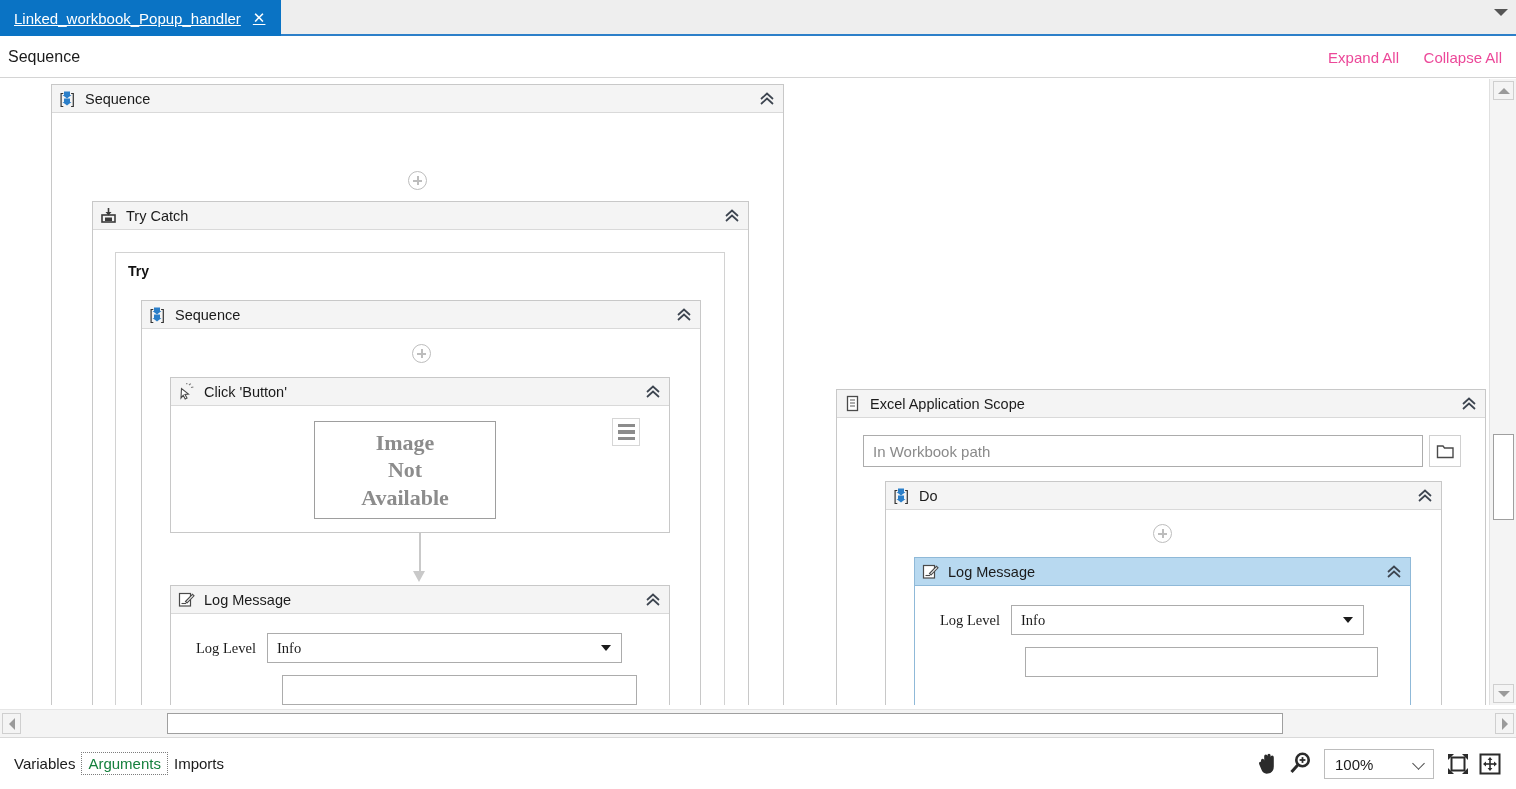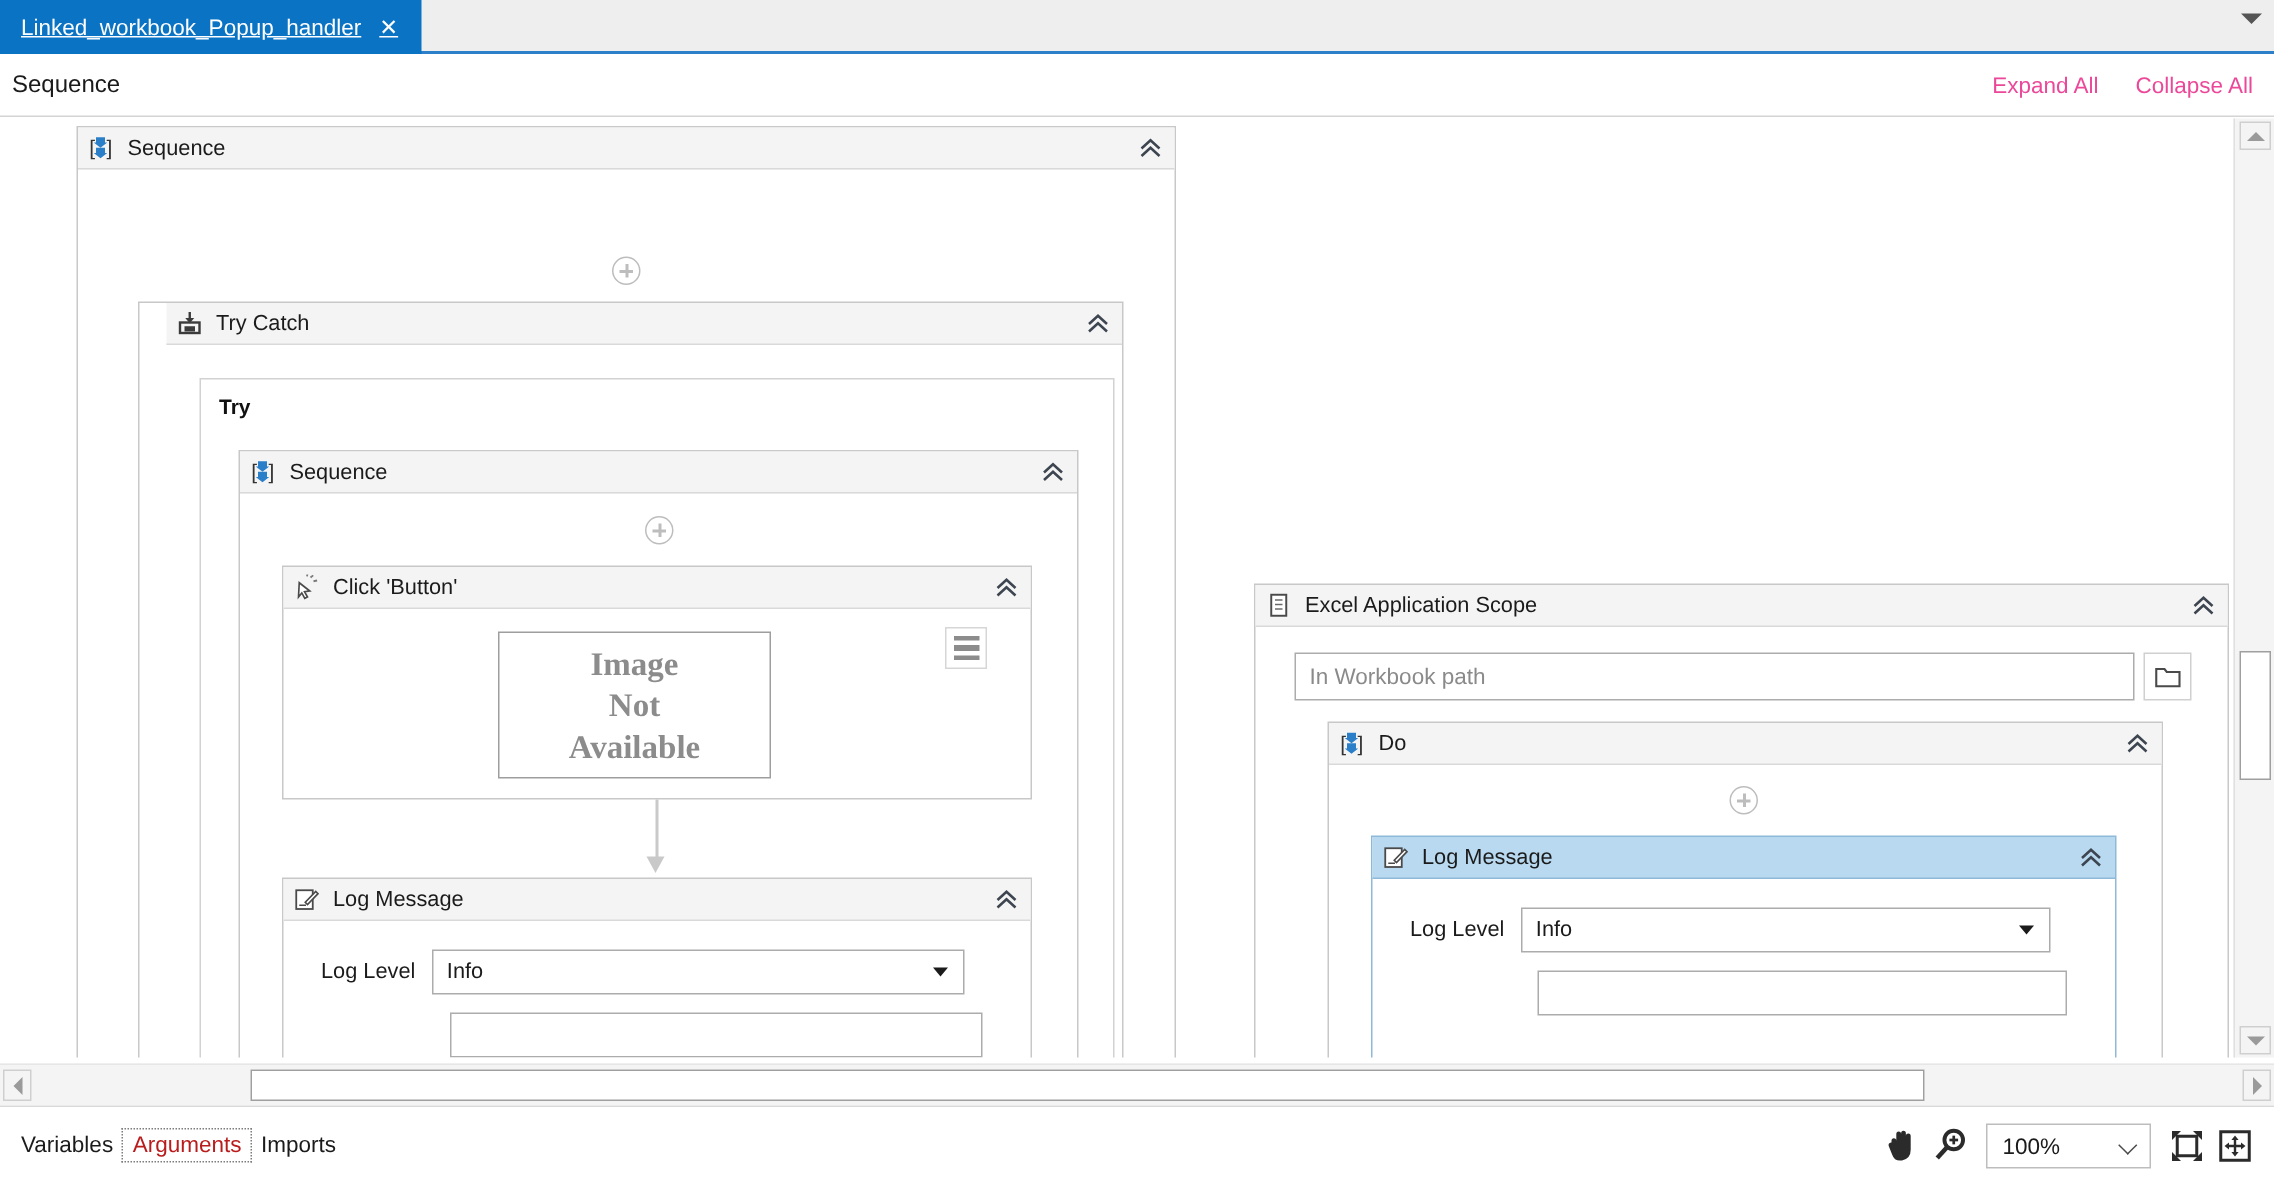--- a/index.html
+++ b/index.html
@@ -118,21 +118,21 @@
     background: #c9c9c9;
   }
   .conn .head {
     position: absolute; left: 0; width: 0; height: 0;
     border-left: 6.5px solid transparent;
     border-right: 6.5px solid transparent;
     border-top: 11px solid #c9c9c9;
   }
 
   
-  .fieldrow { position: absolute; display: flex; align-items: center; }
+  .fieldrow { position: absolute; display: flex; align-items: center; font-family: Liberation Serif, serif; }
   .fieldlabel { font-size: 14.5px; color: #1b1b1b; margin-right: 11px; }
   .combo {
     position: relative;
     border: 1px solid #acacac;
     background: #ffffff;
     height: 30px;
     display: flex; align-items: center;
     padding-left: 9px;
     font-size: 14.5px; color: #1b1b1b;
   }
@@ -231,21 +231,21 @@
     position: absolute; left: 0; bottom: 0;
     width: 1516px; height: 52px;
     background: #ffffff;
     border-top: 1px solid #d9d9d9;
   }
   .stabs { position: absolute; left: 8px; top: 14px; display: flex; align-items: center; }
   .stab {
     font-size: 15px; color: #1b1b1b;
     padding: 2px 6px; cursor: pointer;
   }
-  .stab.active { color: #b91c1c; border: 1px dotted #7d7d7d; }
+  .stab.active { color: #15803d; border: 1px dotted #7d7d7d; }
   .zoomgroup { position: absolute; right: 10px; top: 10px; display: flex; align-items: center; }
   .zbtn {
     width: 32px; height: 32px;
     display: flex; align-items: center; justify-content: center;
     cursor: pointer;
   }
   .zcombo {
     position: relative;
     width: 110px; height: 30px;
     border: 1px solid #bdbdbd;
@@ -298,21 +298,21 @@
           <polyline points="2,8 8,2.5 14,8" fill="none" stroke="#3d4550" stroke-width="1.7"></polyline>
           <polyline points="2,13 8,7.5 14,13" fill="none" stroke="#3d4550" stroke-width="1.7"></polyline>
         </svg>
       </span>
     </div>
 
     <div class="act-body">
 
       <div class="plus" style="left:356px; top:58px;"></div>
 
-      <div class="act" style="left:40px; top:88px; width:657px; height:552px;padding-left:18px;">
+      <div class="act" style="left:40px; top:88px; width:657px; height:552px;">
         <div class="act-head">
           <span class="ico">
             <svg width="17" height="17" viewBox="0 0 17 17">
               <rect x="2" y="8" width="13" height="7" fill="none" stroke="#3b3b3b" stroke-width="1.6"></rect>
               <rect x="5" y="10.5" width="7" height="3.5" fill="#3b3b3b"></rect>
               <line x1="8.5" y1="1" x2="8.5" y2="6.5" stroke="#3b3b3b" stroke-width="1.6"></line>
               <polygon points="5.5,5 11.5,5 8.5,8.5" fill="#3b3b3b"></polygon>
             </svg>
           </span>
           <span class="act-title">Try Catch</span>

